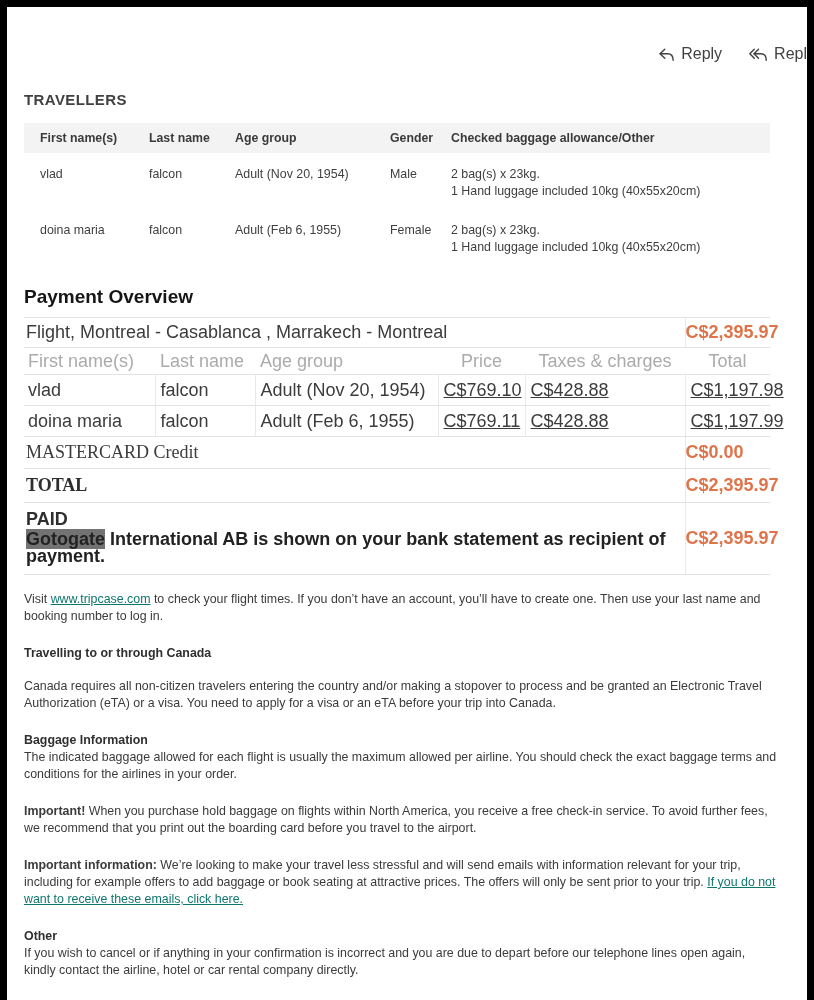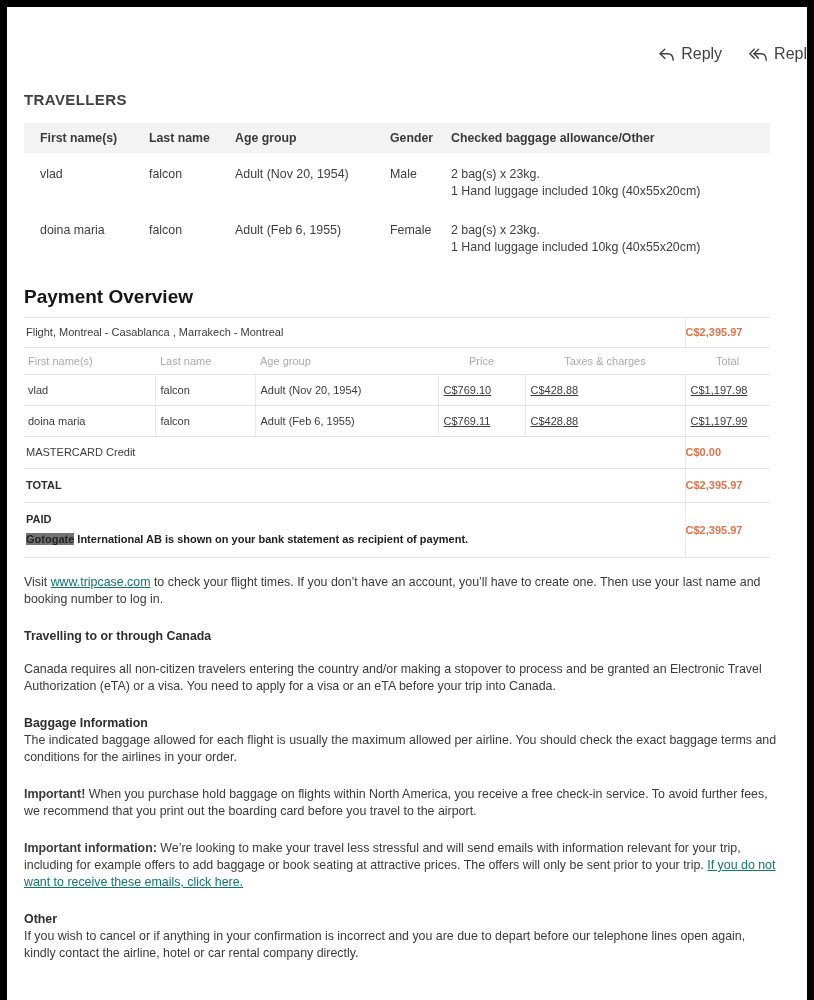--- a/index.html
+++ b/index.html
@@ -18,33 +18,33 @@
   .travellers-title { font-size:15px; font-weight:bold; color:#414141; letter-spacing:.4px; margin-bottom:15px; }
   
   table { border-collapse:collapse; table-layout:fixed; width:746px; }
   .trav-table th { background:#f3f3f3; text-align:left; font-size:12.3px; color:#3a3a3a; height:30px; vertical-align:middle; font-weight:bold; }
   .trav-table td { vertical-align:top; padding-top:13px; padding-bottom:9px; font-size:12.4px; color:#3f3f3f; }
   .trav-table th:first-child, .trav-table td:first-child { padding-left:16px; }
   .bag2 { display:block; }
   
   .pay-title { font-size:19px; font-weight:bold; color:#161616; margin:23px 0 12px 0; }
   .pay-table { border-top:1px solid #e3e3e3; }
-  .pay-table td, .pay-table th { border-bottom:1px solid #e3e3e3; font-size:11px; }
+  .pay-table td, .pay-table th { border-bottom:1px solid #e3e3e3; font-size:18px; }
   .pay-table .vleft { border-left:1px solid #e9e9e9; }
   .flight-label { padding:6px 4px 6px 2px; color:#3c3c3c; height:27px; }
   .amt { text-align:left; padding-right:2px; color:#df744a; font-weight:bold; }
   .amt-light { text-align:left; color:#e99d7c;text-decoration:underline; }
   .pay-table th { color:#ababab; font-weight:normal; text-align:left; height:27px; padding-left:5px; }
   .pay-table th.r { text-align:center; padding-right:5px; }
   .pay-table th:first-child { padding-left:4px; }
   .pay-table td.cell { padding:7px 4px 6px 5px; color:#3c3c3c; }
   .pay-table td.cell:first-child { padding-left:4px; }
   .pay-table td.pr { padding-right:7px; }
   .pay-table td.pr-last { padding-right:1px; }
-  .sumlabel { padding:7px 4px 7px 2px; color:#3c3c3c; }
+  .sumlabel { padding:7px 4px 7px 2px; color:#3c3c3c;font-family:Liberation Serif, serif; }
   .sumlabel.tall { height:34px; vertical-align:middle; font-weight:bold; color:#2e2e2e; }
   .paidcell { padding:8px 4px 9px 2px; }
   .paid-word { font-weight:bold; color:#2e2e2e; display:block; margin-bottom:3px; }
   .paid-note { font-weight:bold; color:#222; }
   .hl { background:#737373; }
   
   .info { margin-top:8px; width:754px; }
   .sec-title { font-weight:bold; color:#2f2f2f; margin-bottom:0; }
   .gap-s { margin-top:16px; }
   .gap-m { margin-top:20px; }

